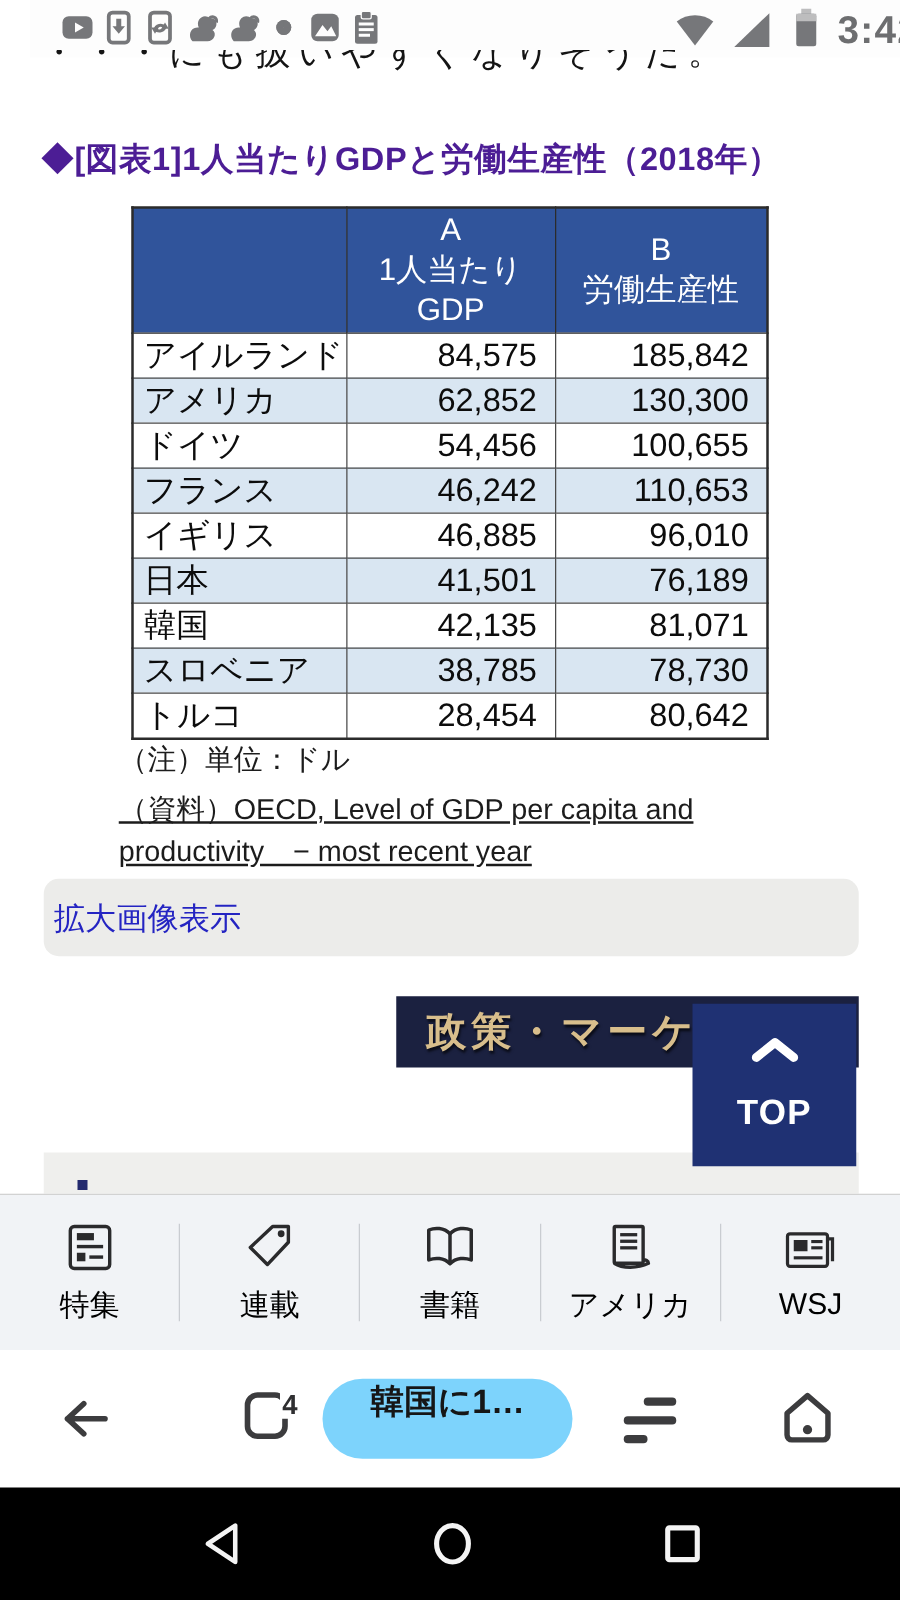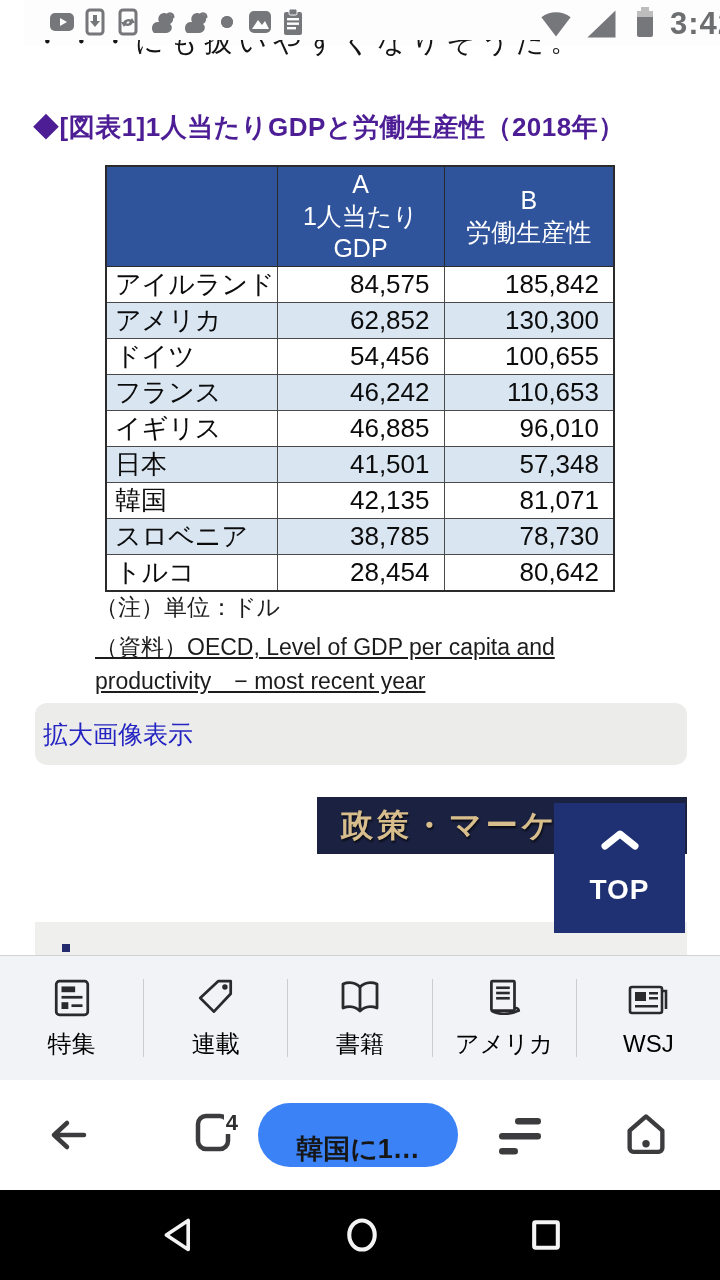--- a/index.html
+++ b/index.html
@@ -64,21 +64,21 @@
   .site-nav { left:0; top:955px; width:720px; height:125px; background:#f1f3f6; border-top:1px solid #d2d2d2;
               display:flex; z-index:6; }
   .site-nav .nav-item { flex:1; display:flex; flex-direction:column; align-items:center; justify-content:center; gap:9px; cursor:pointer; }
   .site-nav .nav-label { font-size:24px; color:#000000; }
   .site-nav .divider { width:1px; height:78px; background:#c9ccd1; align-self:center; }
 
   
   .browser-bar { left:0; top:1080px; width:720px; height:110px; background:#ffffff; z-index:6; }
   .bb-item { position:absolute; top:0; height:110px; display:flex; align-items:center; justify-content:center; }
   .url-pill { left:258px; width:200px; }
-  .url-pill .pill { width:200px; height:64px; border-radius:32px; background:#3b82f6; display:flex; align-items:flex-end; justify-content:center; }
+  .url-pill .pill { width:200px; height:64px; border-radius:32px; background:#7dd3fc; display:flex; align-items:flex-start; justify-content:center; }
   .url-text { font-size:27px; font-weight:600; color:#161616; }
   .tab-btn { position:relative; }
   .tab-count { position:absolute; right:-4px; bottom:26px; background:#ffffff; color:#2f2f31; font-size:22px; font-weight:bold; padding:0 2px; line-height:22px; }
 
   
   .android-nav { left:0; top:1190px; width:720px; height:90px; background:#000; display:flex; align-items:center; z-index:7; }
   .an-btn { position:absolute; top:23px; width:44px; height:44px; display:flex; align-items:center; justify-content:center; cursor:pointer; }
 </style>
 </head>
 <body>
@@ -187,21 +187,21 @@
           <td class="num">110,653</td>
         </tr>
       <tr>
           <td class="country">イギリス</td>
           <td class="num">46,885</td>
           <td class="num">96,010</td>
         </tr>
       <tr>
           <td class="country">日本</td>
           <td class="num">41,501</td>
-          <td class="num">57,348</td>
+          <td class="num">76,189</td>
         </tr>
       <tr>
           <td class="country">韓国</td>
           <td class="num">42,135</td>
           <td class="num">81,071</td>
         </tr>
       <tr>
           <td class="country">スロベニア</td>
           <td class="num">38,785</td>
           <td class="num">78,730</td>

